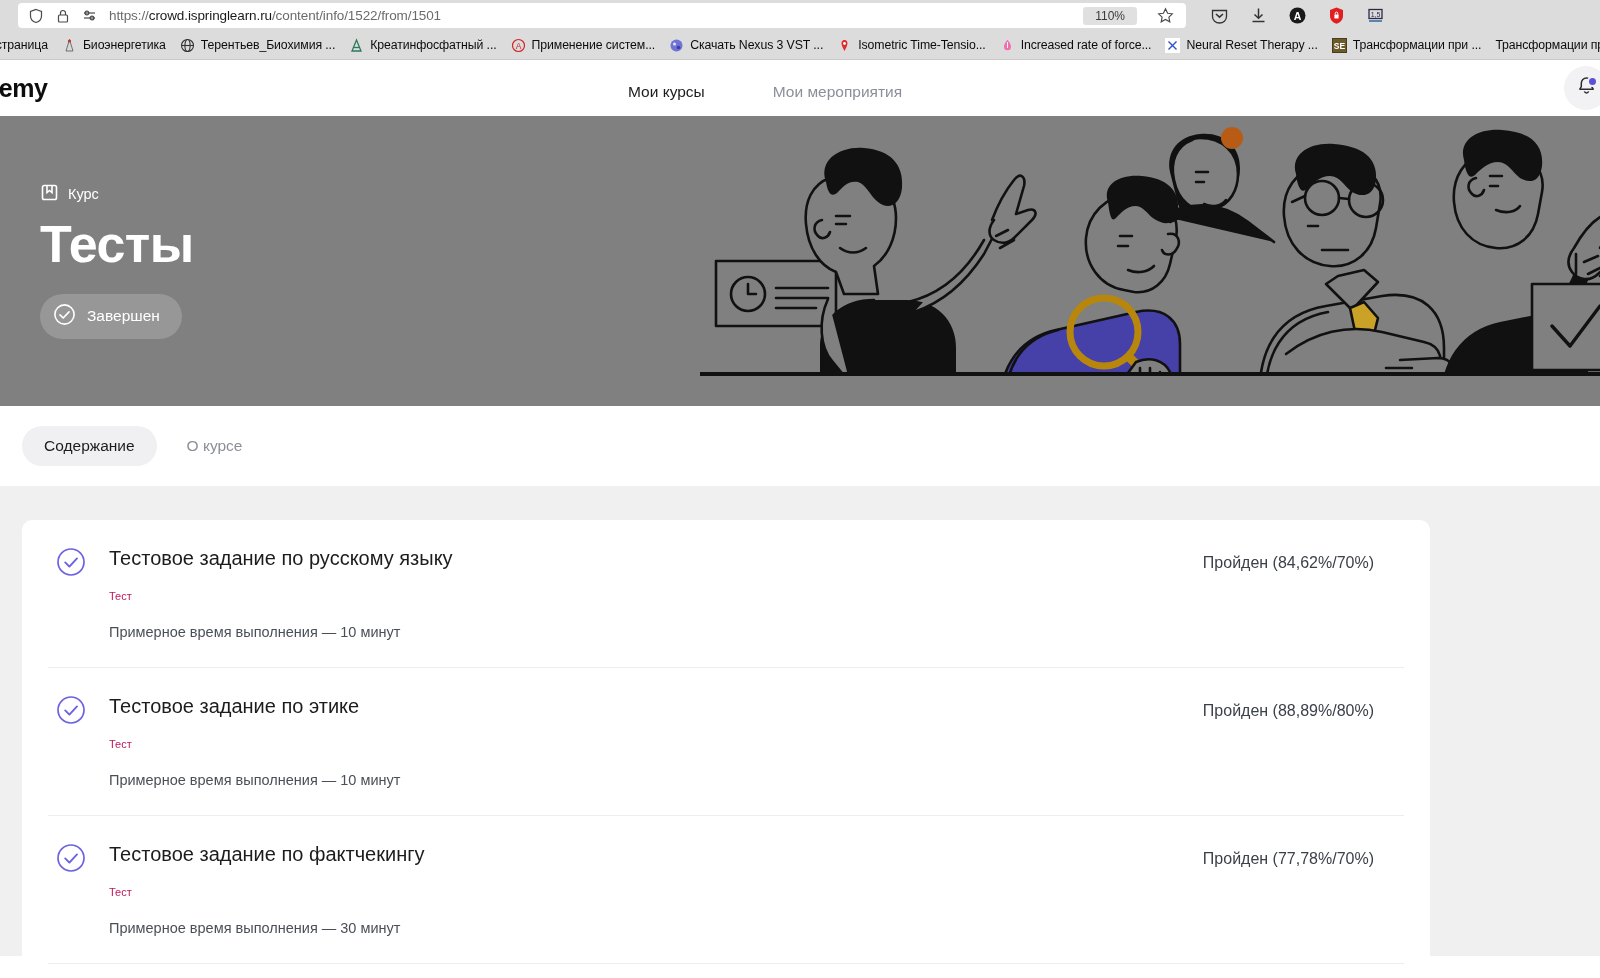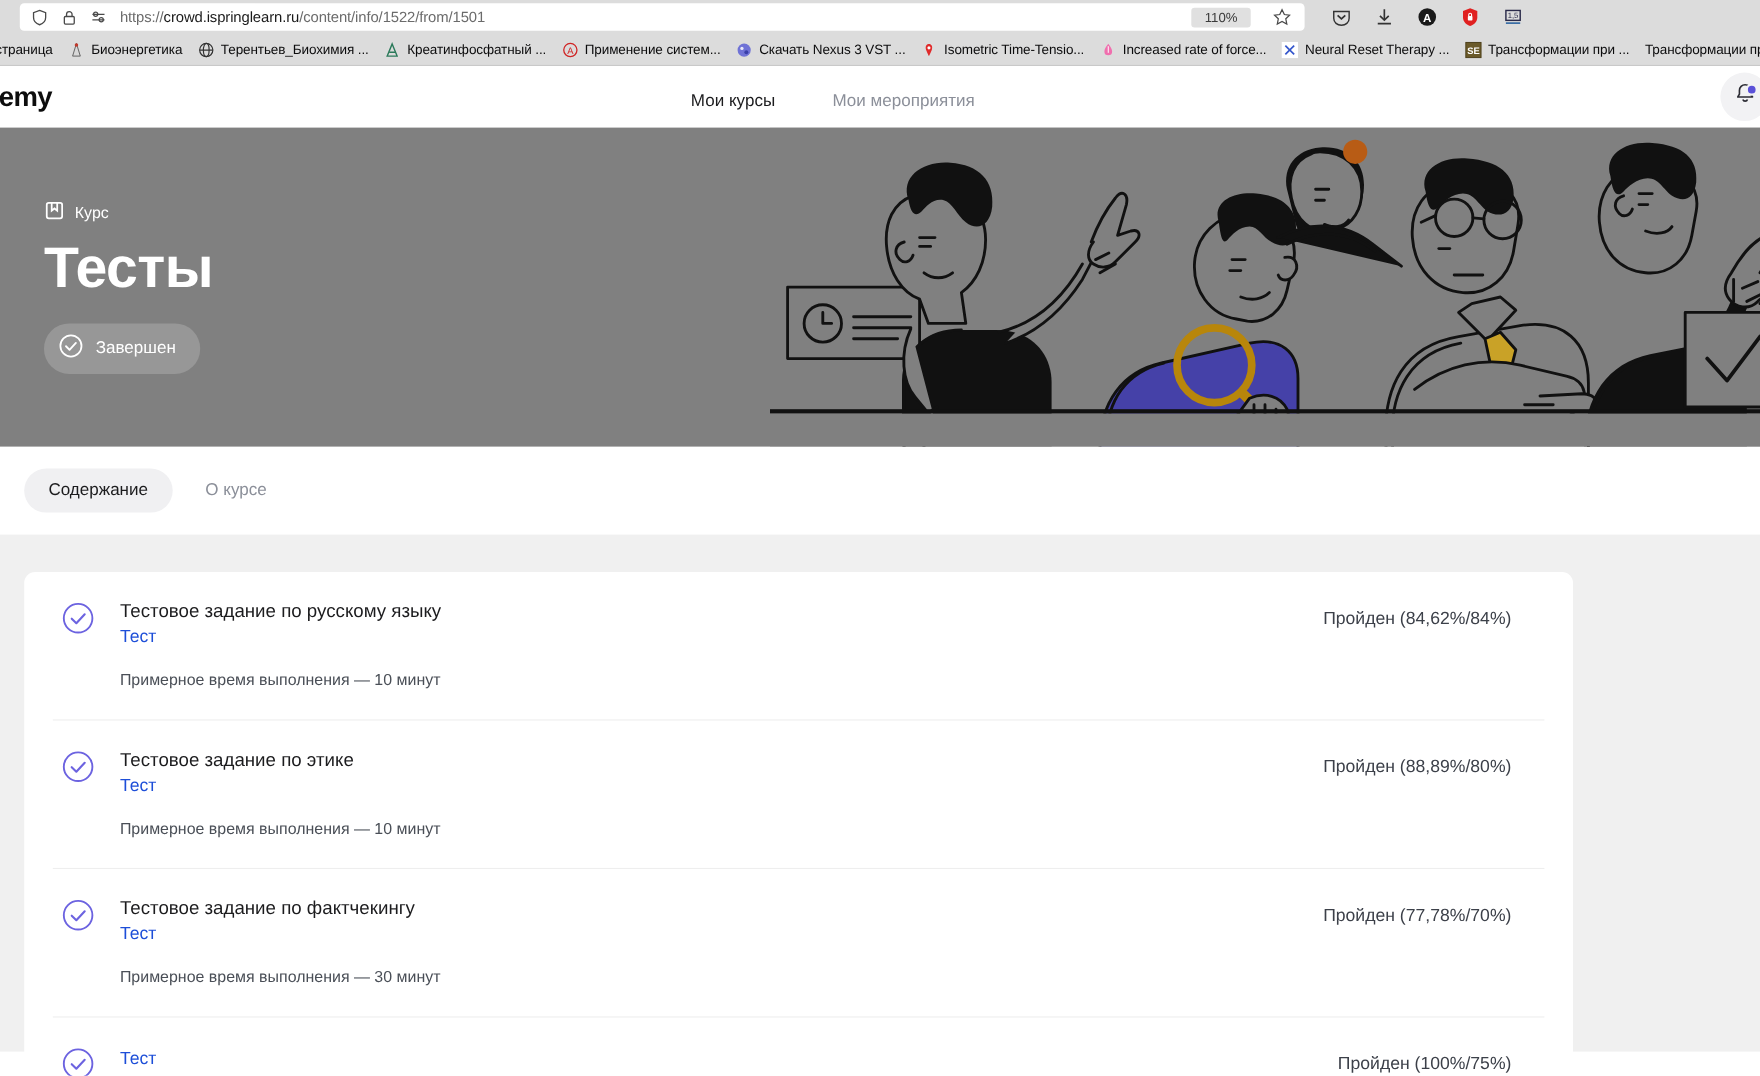--- a/index.html
+++ b/index.html
@@ -103,21 +103,21 @@
     margin-left: -16px;
     padding-left: 0;
   }
   .nav-tabs {
     position: absolute;
     left: 628px;
     top: 0;
     height: 64px;
     display: flex;
     align-items: center;
-    gap: 52px;
+    gap: 68px;
   }
   .nav-tab {
     font-size: 15.5px;
     color: #8b8f99;
     height: 56px;
     display: flex;
     align-items: center;
     position: relative;
   }
   .nav-tab.active { color: #1c1c1e; }
@@ -237,28 +237,28 @@
     display: flex;
     align-items: flex-start;
     padding: 25px 0 27px 0;
     border-bottom: 1px solid #eeeeee;
     min-height: 107px;
   }
   .row:last-child { border-bottom: none; }
   .row-check { flex: 0 0 30px; margin-top: 2px; margin-left: 8px; }
   .row-body { flex: 1; padding-left: 23px; }
   .row-title {
-    font-size: 17px;
+    font-size: 20px;
     color: #1c1c1e;
     line-height: 1.3;
   }
   .row-type {
-    font-size: 16px;
-    color: #1d4ed8;
-    margin-top: 4px;
+    font-size: 11px;
+    color: #be185d;
+    margin-top: 19px;
   }
   .row-time {
     font-size: 14.5px;
     color: #4a4f57;
     margin-top: 22px;
   }
   .row-status {
     flex: 0 0 auto;
     font-size: 16px;
     color: #3c4049;
@@ -587,21 +587,21 @@
         <svg width="30" height="30" viewBox="0 0 30 30">
           <circle cx="15" cy="15" r="13" fill="none" stroke="#6c63e0" stroke-width="1.7"></circle>
           <polyline points="9.2,15.4 13.4,19.6 21,11.4" fill="none" stroke="#6c63e0" stroke-width="1.9" stroke-linecap="round" stroke-linejoin="round"></polyline>
         </svg>
       </div>
       <div class="row-body">
         <div class="row-title">Тестовое задание по русскому языку</div>
         <div class="row-type">Тест</div>
         <div class="row-time">Примерное время выполнения — 10 минут</div>
       </div>
-      <div class="row-status">Пройден (84,62%/84%)</div>
+      <div class="row-status">Пройден (84,62%/70%)</div>
     </div>
 
     <div class="row">
       <div class="row-check">
         <svg width="30" height="30" viewBox="0 0 30 30">
           <circle cx="15" cy="15" r="13" fill="none" stroke="#6c63e0" stroke-width="1.7"></circle>
           <polyline points="9.2,15.4 13.4,19.6 21,11.4" fill="none" stroke="#6c63e0" stroke-width="1.9" stroke-linecap="round" stroke-linejoin="round"></polyline>
         </svg>
       </div>
       <div class="row-body">

